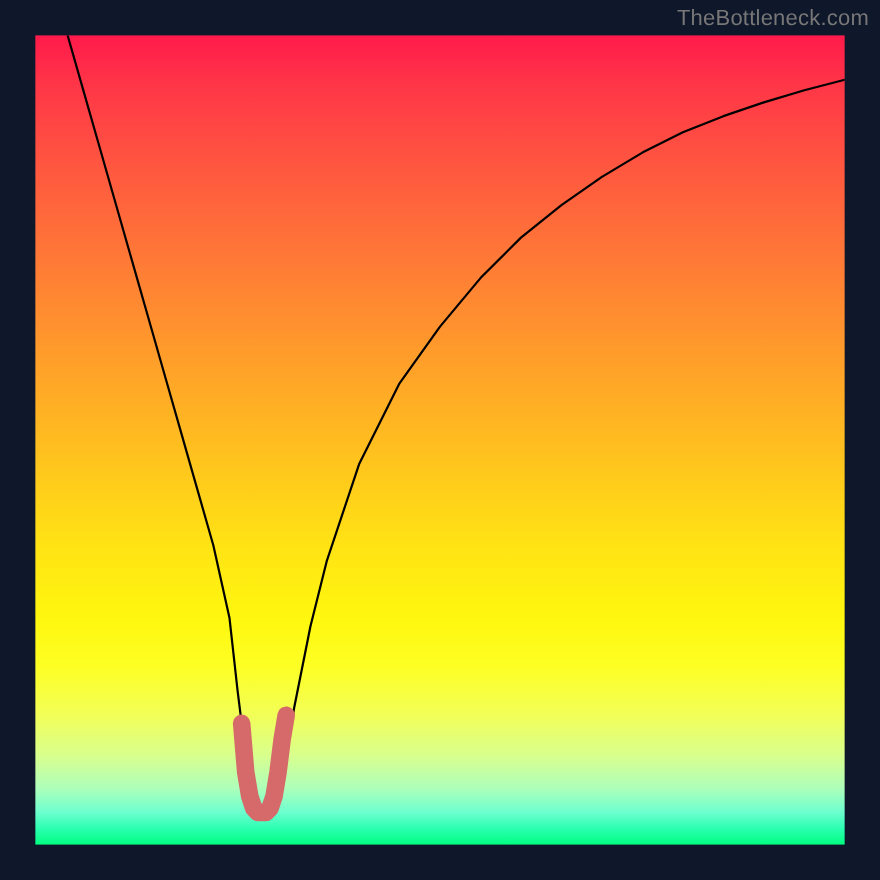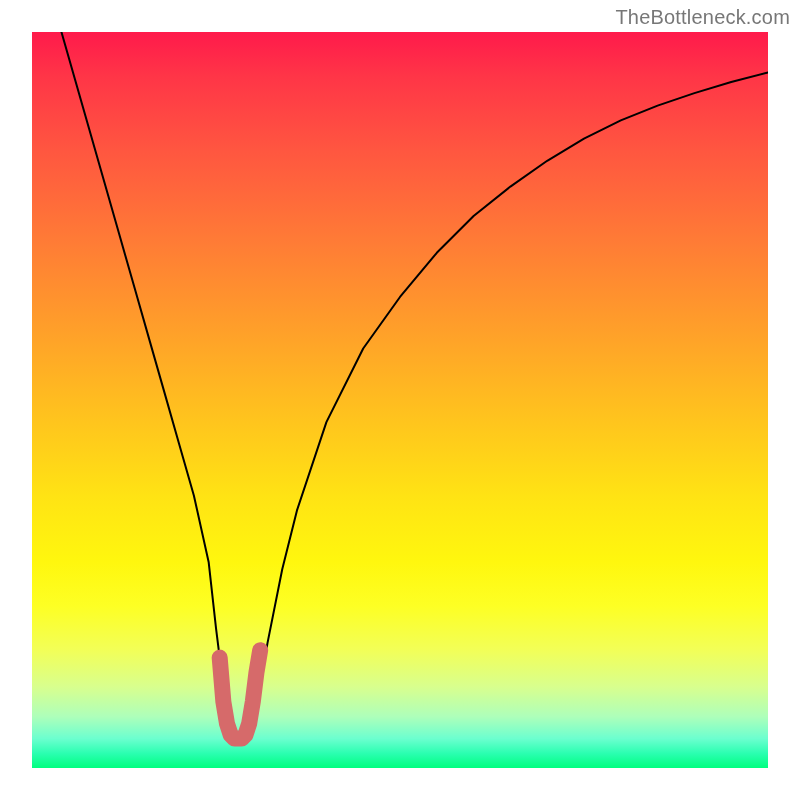--- a/index.html
+++ b/index.html
@@ -10,21 +10,21 @@
     background: #000;
     overflow: hidden;
     font-family: Arial, Helvetica, sans-serif;
   }
   .frame {
     position: absolute;
     left: 0;
     top: 0;
     width: 800px;
     height: 800px;
-    background: #ffffff;
+    background: #0f172a;
   }
   .plot {
     position: absolute;
     left: 32px;
     top: 32px;
     width: 736px;
     height: 736px;
     overflow: hidden;
   }
   .gradient {

